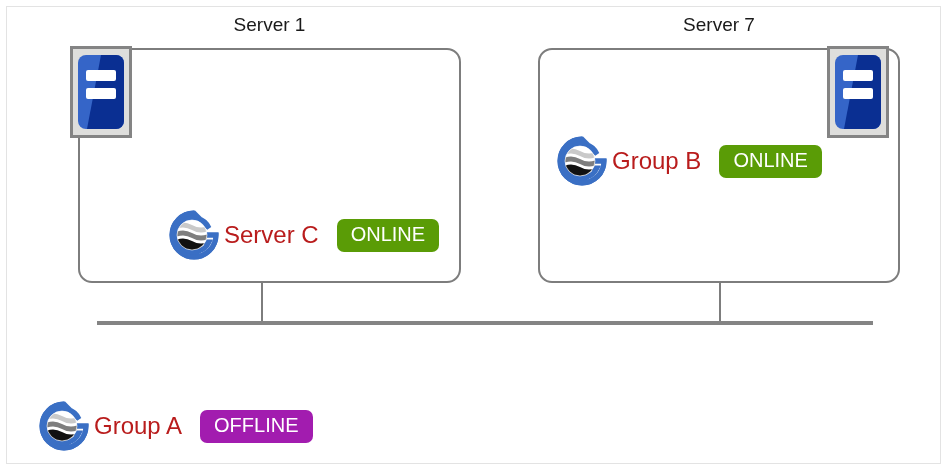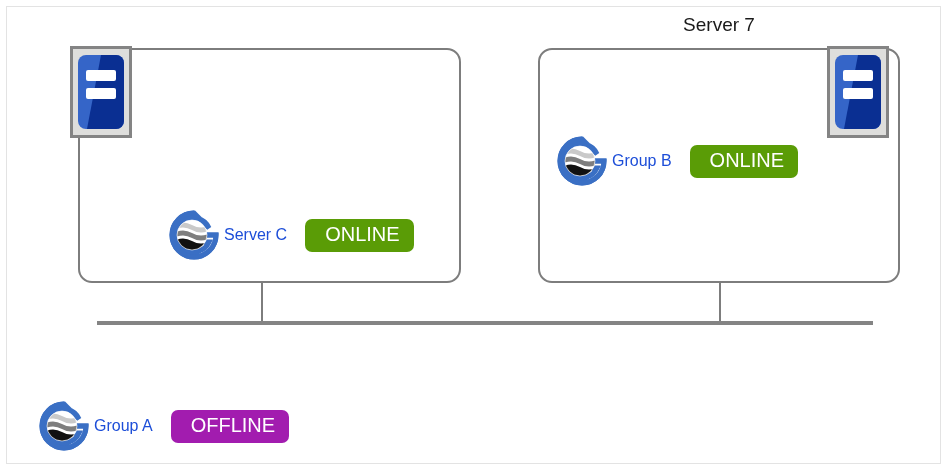--- a/index.html
+++ b/index.html
@@ -81,44 +81,45 @@
     align-items: center;
     white-space: nowrap;
   }
   .group-logo {
     width: 52px;
     height: 52px;
     flex: 0 0 auto;
     display: block;
   }
   .group-label {
-    font-size: 16px;
-    color: #1d4ed8;
+    font-size: 24px;
+    color: #b91c1c;
     margin-left: 4px;
     margin-right: 18px;
     font-family: "Liberation Sans", sans-serif;
   }
   .status-badge {
     font-size: 20px;
     color: #ffffff;
-    padding: 4px 14px 6px 20px;
+    padding: 4px 14px 6px 14px;
     border-radius: 7px;
     line-height: 1.15;
     font-family: "Liberation Sans", sans-serif;
   }
   .status-online  { background: #5a9c06; }
   .status-offline { background: #a21caf; }
 </style>
 </head>
 <body>
 
 <div id="canvas">
 
   <div class="page-frame"></div>
 
+  <div class="server-title" style="left:78px; top:14px; width:383px;">Server 1</div>
 
   <div class="server-box" style="left:78px; top:48px; width:383px; height:235px;"></div>
 
   <div class="server-icon" style="left:70px; top:46px;">
     <svg width="48" height="76" viewBox="0 0 48 76">
       <rect x="1" y="1" width="46" height="74" rx="8" ry="8" fill="#3565c8"></rect>
       <path d="M24 1 H39 A8 8 0 0 1 47 9 V67 A8 8 0 0 1 39 75 H10 Z" fill="#0a2f92"></path>
       <rect x="9" y="16" width="30" height="11" rx="2" ry="2" fill="#ffffff"></rect>
       <rect x="9" y="34" width="30" height="11" rx="2" ry="2" fill="#ffffff"></rect>
     </svg>

